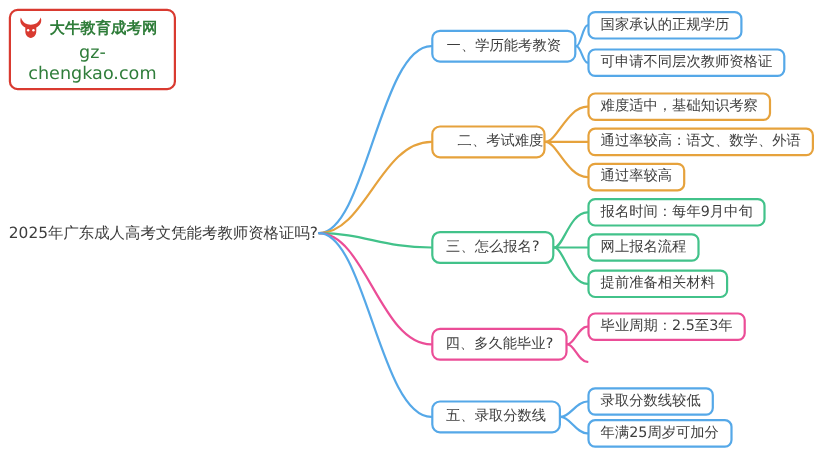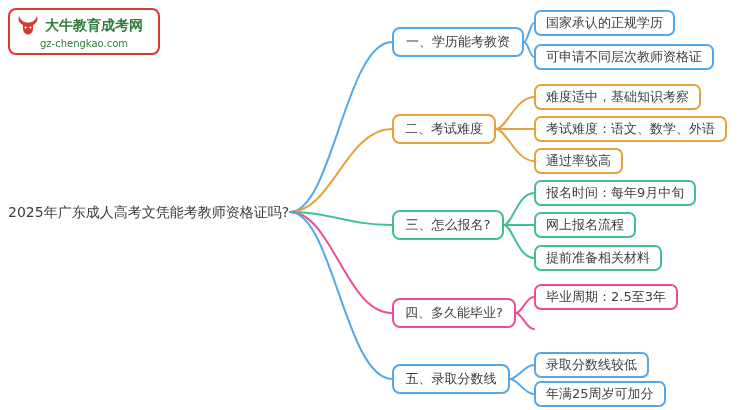--- a/index.html
+++ b/index.html
@@ -11,21 +11,21 @@
   svg.connectors{position:absolute;left:0;top:0;width:750px;height:410px;pointer-events:none;}
 
   
   .logo-box{
     position:absolute;left:8px;top:8px;width:152px;
     border:2px solid #d93a30;border-radius:8px;background:#fff;
     padding:5px 6px 4px 6px;box-sizing:border-box;
   }
   .logo-top{display:flex;align-items:center;gap:5px;}
   .logo-name{color:#2f7d3a;font-weight:bold;font-size:14px;white-space:nowrap;letter-spacing:0px;}
-  .logo-url{color:#2f7d3a;font-size:10px;text-align:center;margin-top:1px;}
+  .logo-url{color:#2f7d3a;font-size:16px;text-align:center;margin-top:1px;}
 
   
   .central{
     position:absolute;left:8px;top:204px;width:292px;
     font-size:14px;color:#3d3d3d;line-height:16px;white-space:nowrap;
   }
 
   
   .node{
     position:absolute;background:#fff;border:2px solid #999;
@@ -33,21 +33,21 @@
   }
   .branch{
     height:30px;line-height:26px;text-align:center;
     border-radius:8px;font-size:13px;left:392px;
   }
   .child{
     height:26px;line-height:22px;border-radius:7px;
     font-size:13px;padding:0 10px;left:534px;
   }
   .c-blue{border-color:#55a8e8;}
-  .c-orange{border-color:#e6a23c;}
+  .c-orange{border-color:#e6a23c;text-align:right;}
   .c-green{border-color:#42c28a;}
   .c-pink{border-color:#eb4d97;}
 </style>
 </head>
 <body>
 
 <div class="stage">
 
   <svg class="connectors" viewBox="0 0 750 410" fill="none" stroke-width="2" stroke-linecap="round">
 
@@ -94,21 +94,21 @@
   <div class="node branch c-blue" style="top:27px;width:132px;">一、学历能考教资</div>
   <div class="node branch c-orange" style="top:114px;width:104px;">二、考试难度</div>
   <div class="node branch c-green" style="top:210px;width:112px;">三、怎么报名?</div>
   <div class="node branch c-pink" style="top:298px;width:124px;">四、多久能毕业?</div>
   <div class="node branch c-blue" style="top:364px;width:118px;">五、录取分数线</div>
 
   <div class="node child c-blue" style="top:10px;">国家承认的正规学历</div>
   <div class="node child c-blue" style="top:44px;">可申请不同层次教师资格证</div>
 
   <div class="node child c-orange" style="top:84px;">难度适中，基础知识考察</div>
-  <div class="node child c-orange" style="top:116px;">考试难度：语文、数学、外语</div>
+  <div class="node child c-orange" style="top:116px;">通过率较高：语文、数学、外语</div>
   <div class="node child c-orange" style="top:148px;">通过率较高</div>
 
   <div class="node child c-green" style="top:180px;text-align:right;">报名时间：每年9月中旬</div>
   <div class="node child c-green" style="top:212px;">网上报名流程</div>
   <div class="node child c-green" style="top:245px;">提前准备相关材料</div>
 
   <div class="node child c-pink" style="top:284px;">毕业周期：2.5至3年</div>
 
   <div class="node child c-blue" style="top:352px;">录取分数线较低</div>
   <div class="node child c-blue" style="top:381px;">年满25周岁可加分</div>

